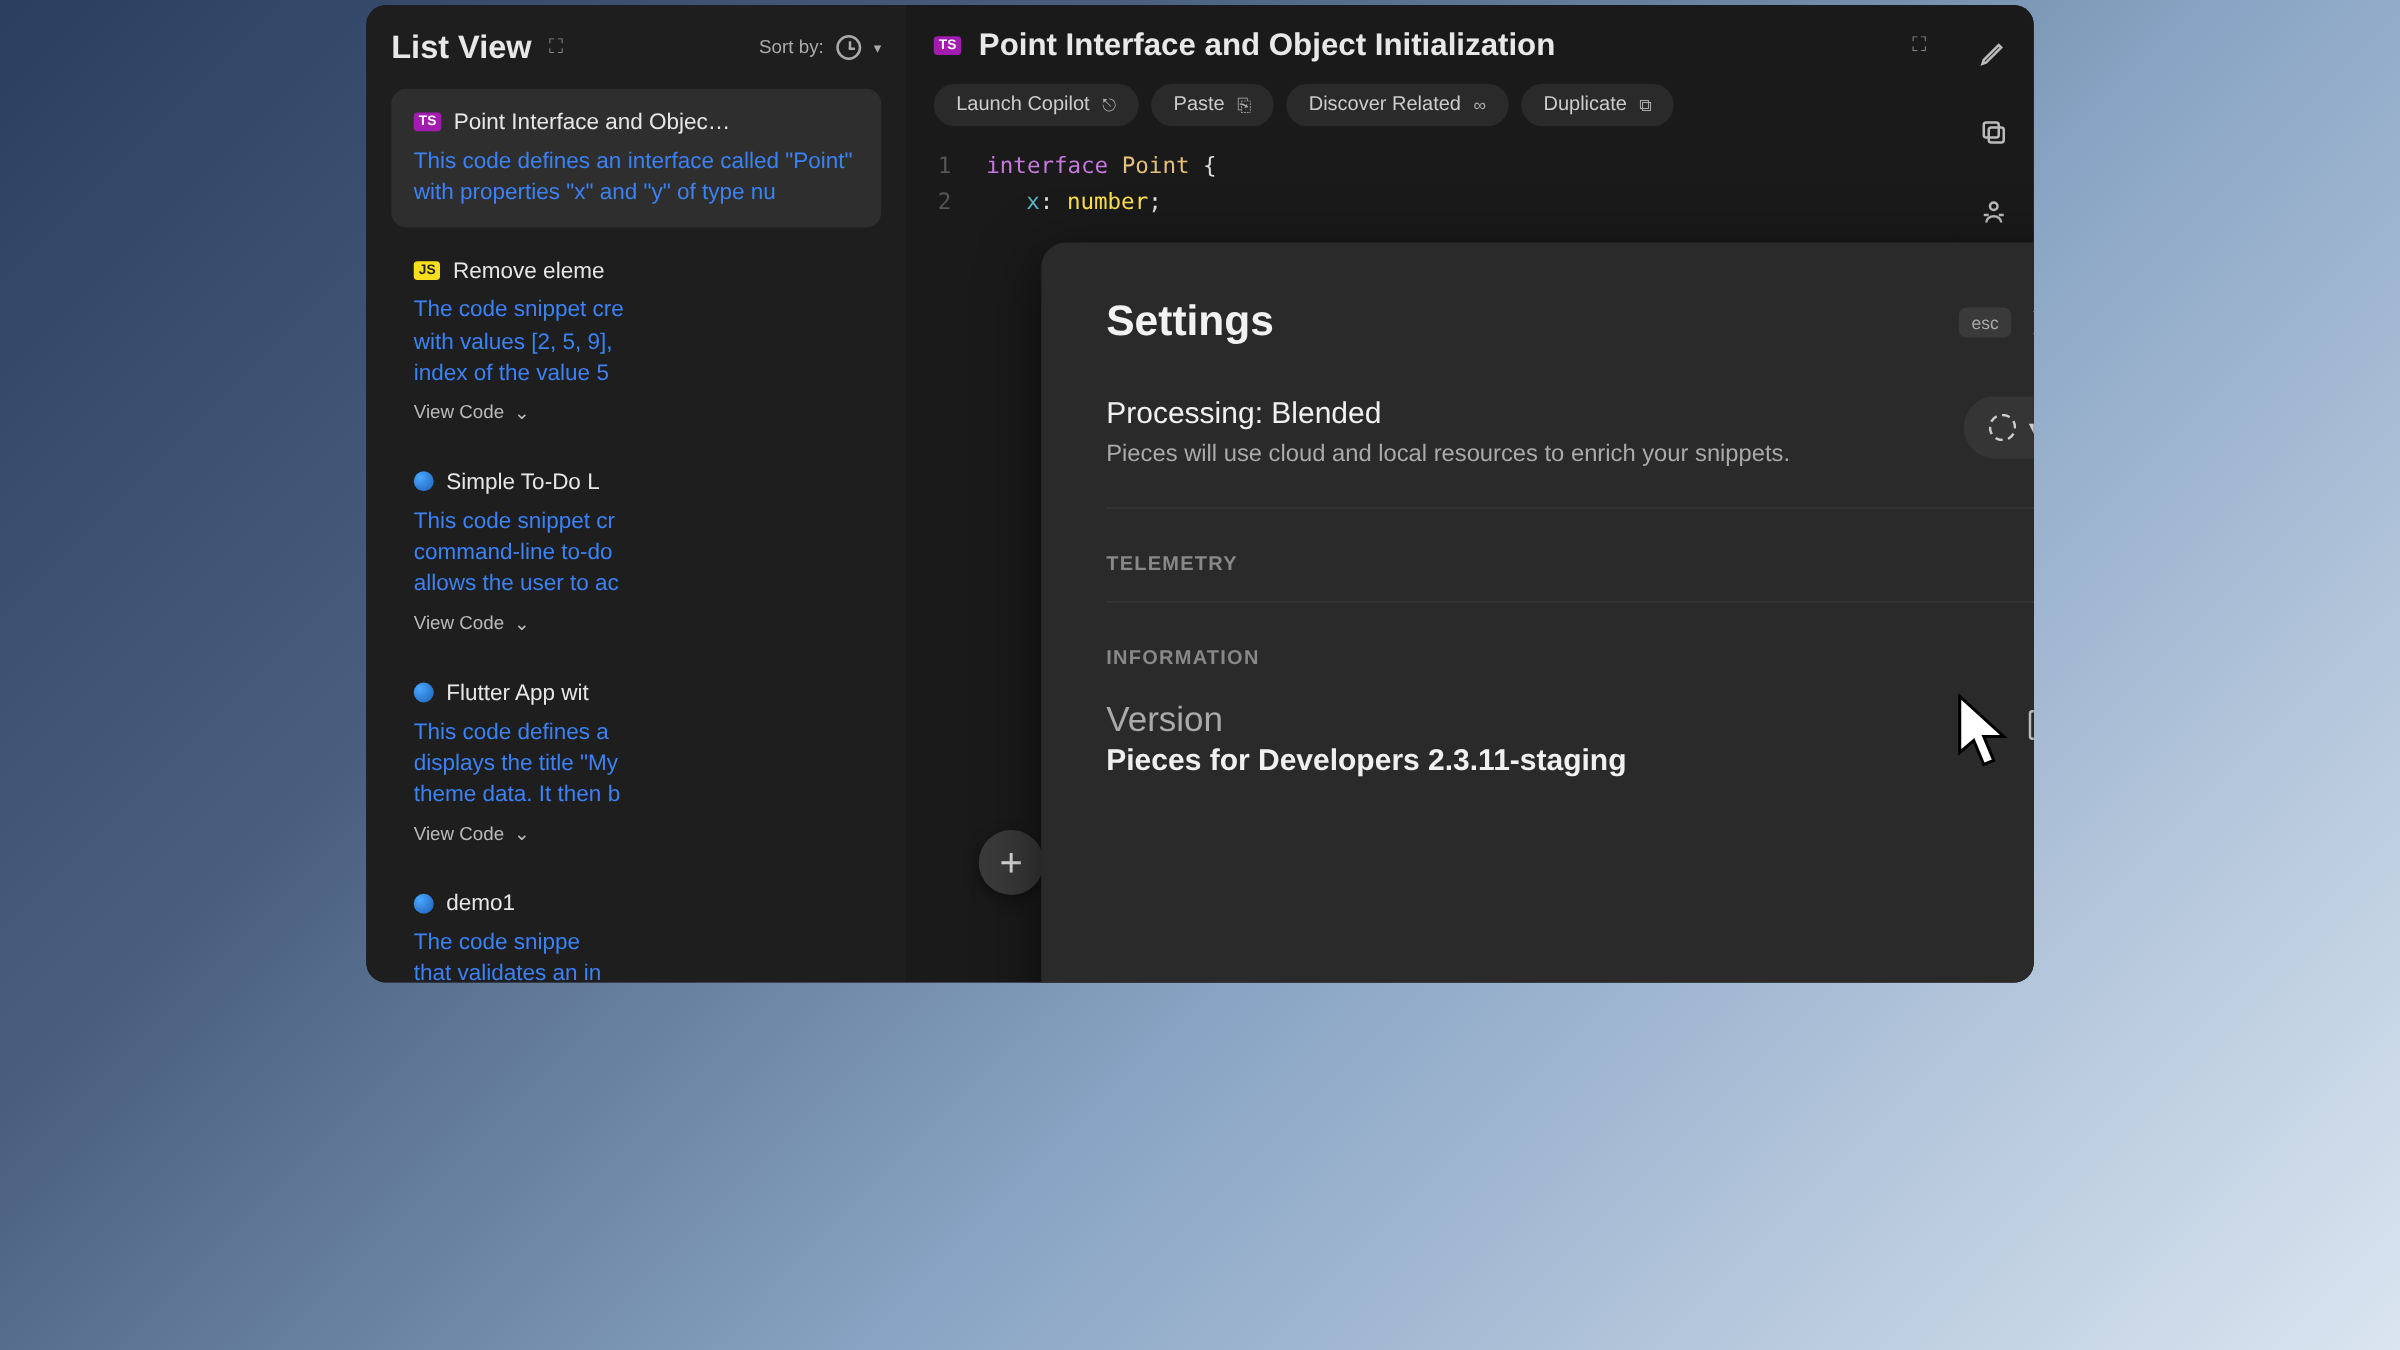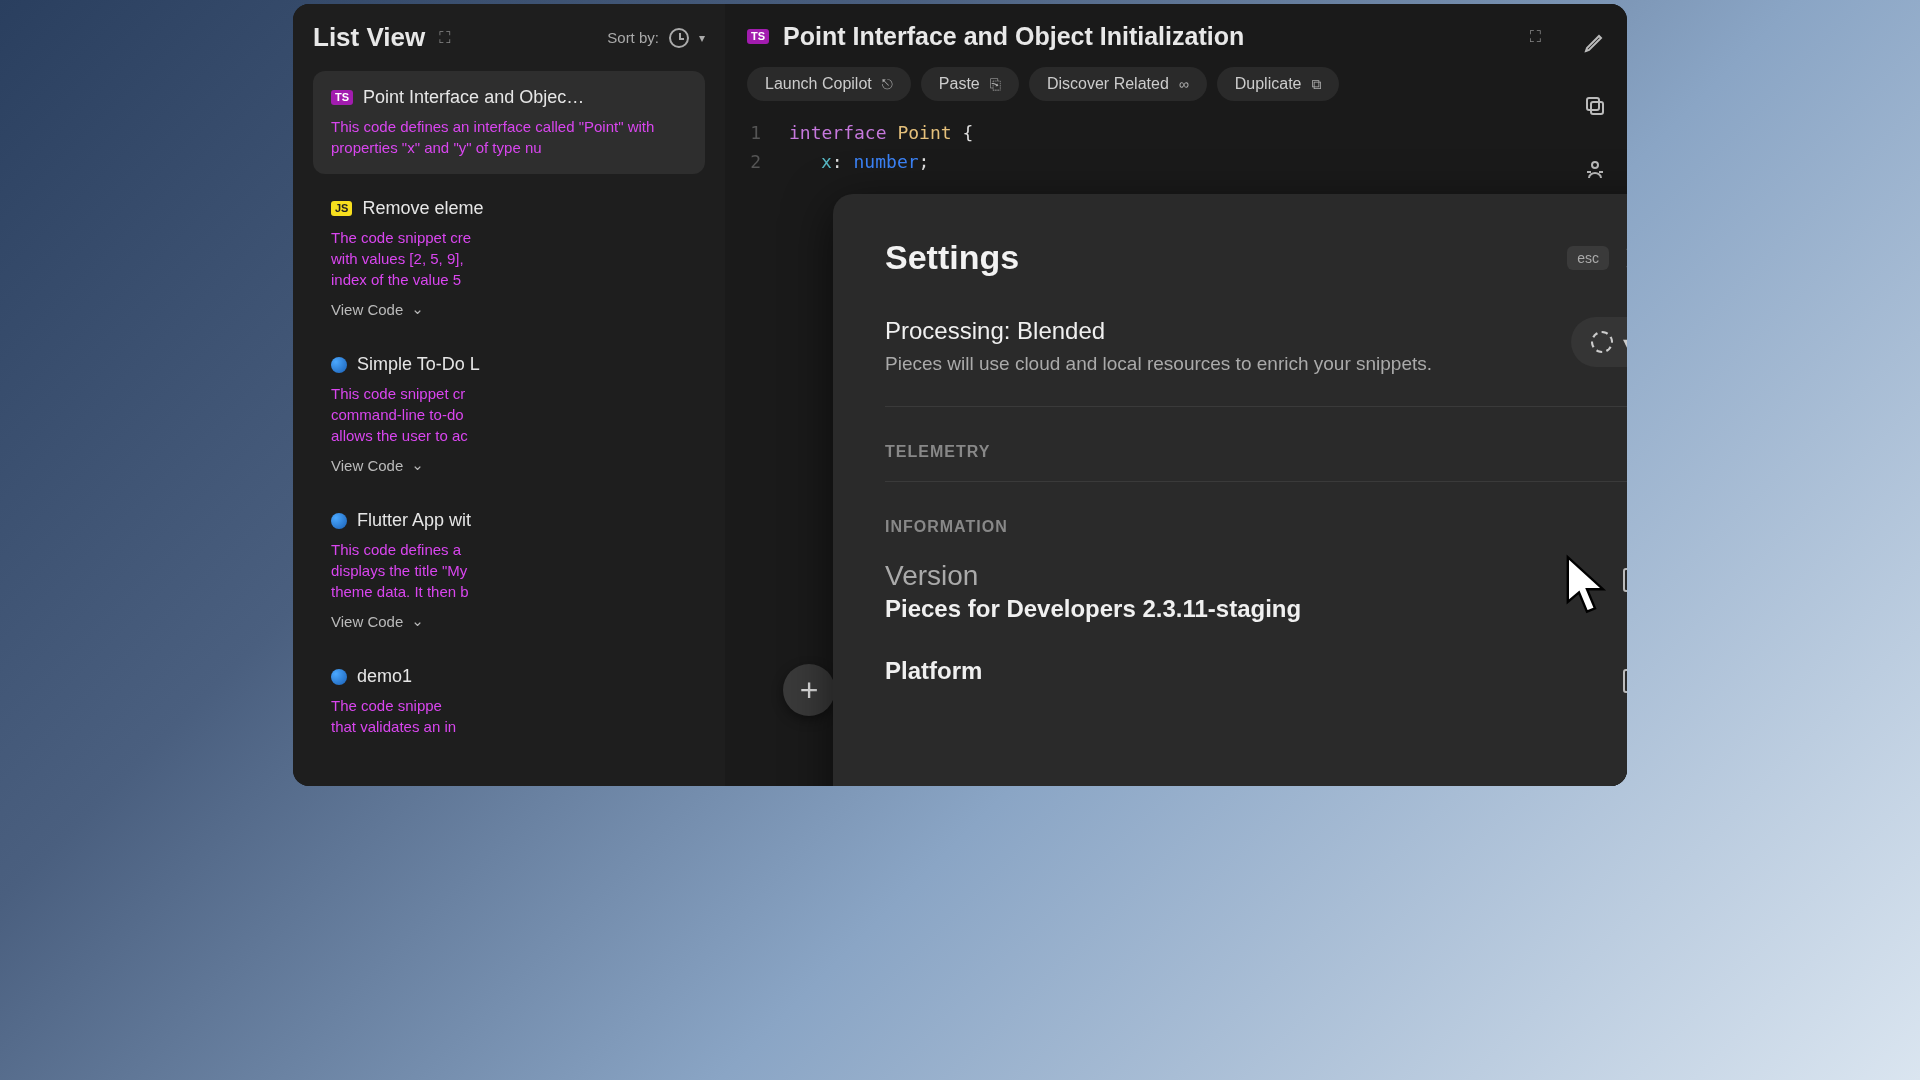--- a/index.html
+++ b/index.html
@@ -58,21 +58,21 @@
     }
     .js-badge {
       background: #f7df1e; color: #222; font-size: 11px; font-weight: 700;
       padding: 2px 4px; border-radius: 3px; line-height: 1;
     }
     .dart-badge {
       width: 16px; height: 16px; border-radius: 50%;
       background: radial-gradient(circle at 30% 30%, #4aa8ff, #1a5fb4);
       display: inline-block;
     }
-    .card-desc { color: #d946ef; font-size: 15px; margin-top: 8px; line-height: 1.4; }
+    .card-desc { color: #3b82f6; font-size: 18px; margin-top: 8px; line-height: 1.4; }
     .view-code { color: #bbb; font-size: 15px; margin-top: 10px; display: flex; align-items: center; gap: 8px; cursor: pointer; }
     .fab {
       position: absolute; left: 490px; bottom: 70px;
       width: 52px; height: 52px; border-radius: 50%;
       background: #3a3a3a; color: #ddd; display: flex; align-items: center; justify-content: center;
       font-size: 32px; box-shadow: 0 4px 12px rgba(0,0,0,.4);
     }
     
     .main-panel {
       flex: 1; background: #1a1a1a; padding: 18px 22px; position: relative;
@@ -86,21 +86,21 @@
       font-size: 16px; display: flex; align-items: center; gap: 10px; cursor: pointer;
     }
     .chip-icon { font-size: 14px; opacity: .8; }
     .code-area { margin-top: 18px; font-family: 'SF Mono', Menlo, monospace; font-size: 18px; }
     .code-line { display: flex; gap: 28px; line-height: 1.6; }
     .ln { color: #555; width: 14px; text-align: right; }
     .kw { color: #c678dd; }
     .id { color: #e5c07b; }
     .punc { color: #ddd; }
     .prop { color: #56b6c2; }
-    .type { color: #3b82f6; }
+    .type { color: #fde047; }
     
     .right-rail {
       width: 64px; background: #1a1a1a; display: flex; flex-direction: column;
       align-items: center; gap: 34px; padding-top: 26px;
     }
     .rail-icon { color: #bbb; font-size: 22px; cursor: pointer; }
     .rail-svg { width: 24px; height: 24px; stroke: #bbb; fill: none; stroke-width: 2; }
     
     .modal {
       position: absolute; left: 540px; top: 190px;
@@ -371,26 +371,20 @@
 
     <div class="section-label">INFORMATION</div>
     <div class="setting-row">
       <div class="setting-text">
         <div class="setting-desc" style="font-size:28px;">Version</div>
         <div class="setting-title" style="font-weight:600;">Pieces for Developers 2.3.11-staging</div>
       </div>
       <div class="copy-btn"></div>
     </div>
 
-    <div class="setting-row" style="margin-top:18px;">
-      <div class="setting-text">
-        <div class="setting-title" style="font-weight:600;">Platform</div>
-      </div>
-      <div class="copy-btn"></div>
-    </div>
 
   </div>
 
   <div class="cursor">
     <svg viewBox="0 0 32 40">
       <path d="M4 2 L4 30 L11 24 L16 36 L21 34 L16 22 L26 22 Z" fill="white" stroke="black" stroke-width="1.5"></path>
     </svg>
   </div>
 
 </div>

